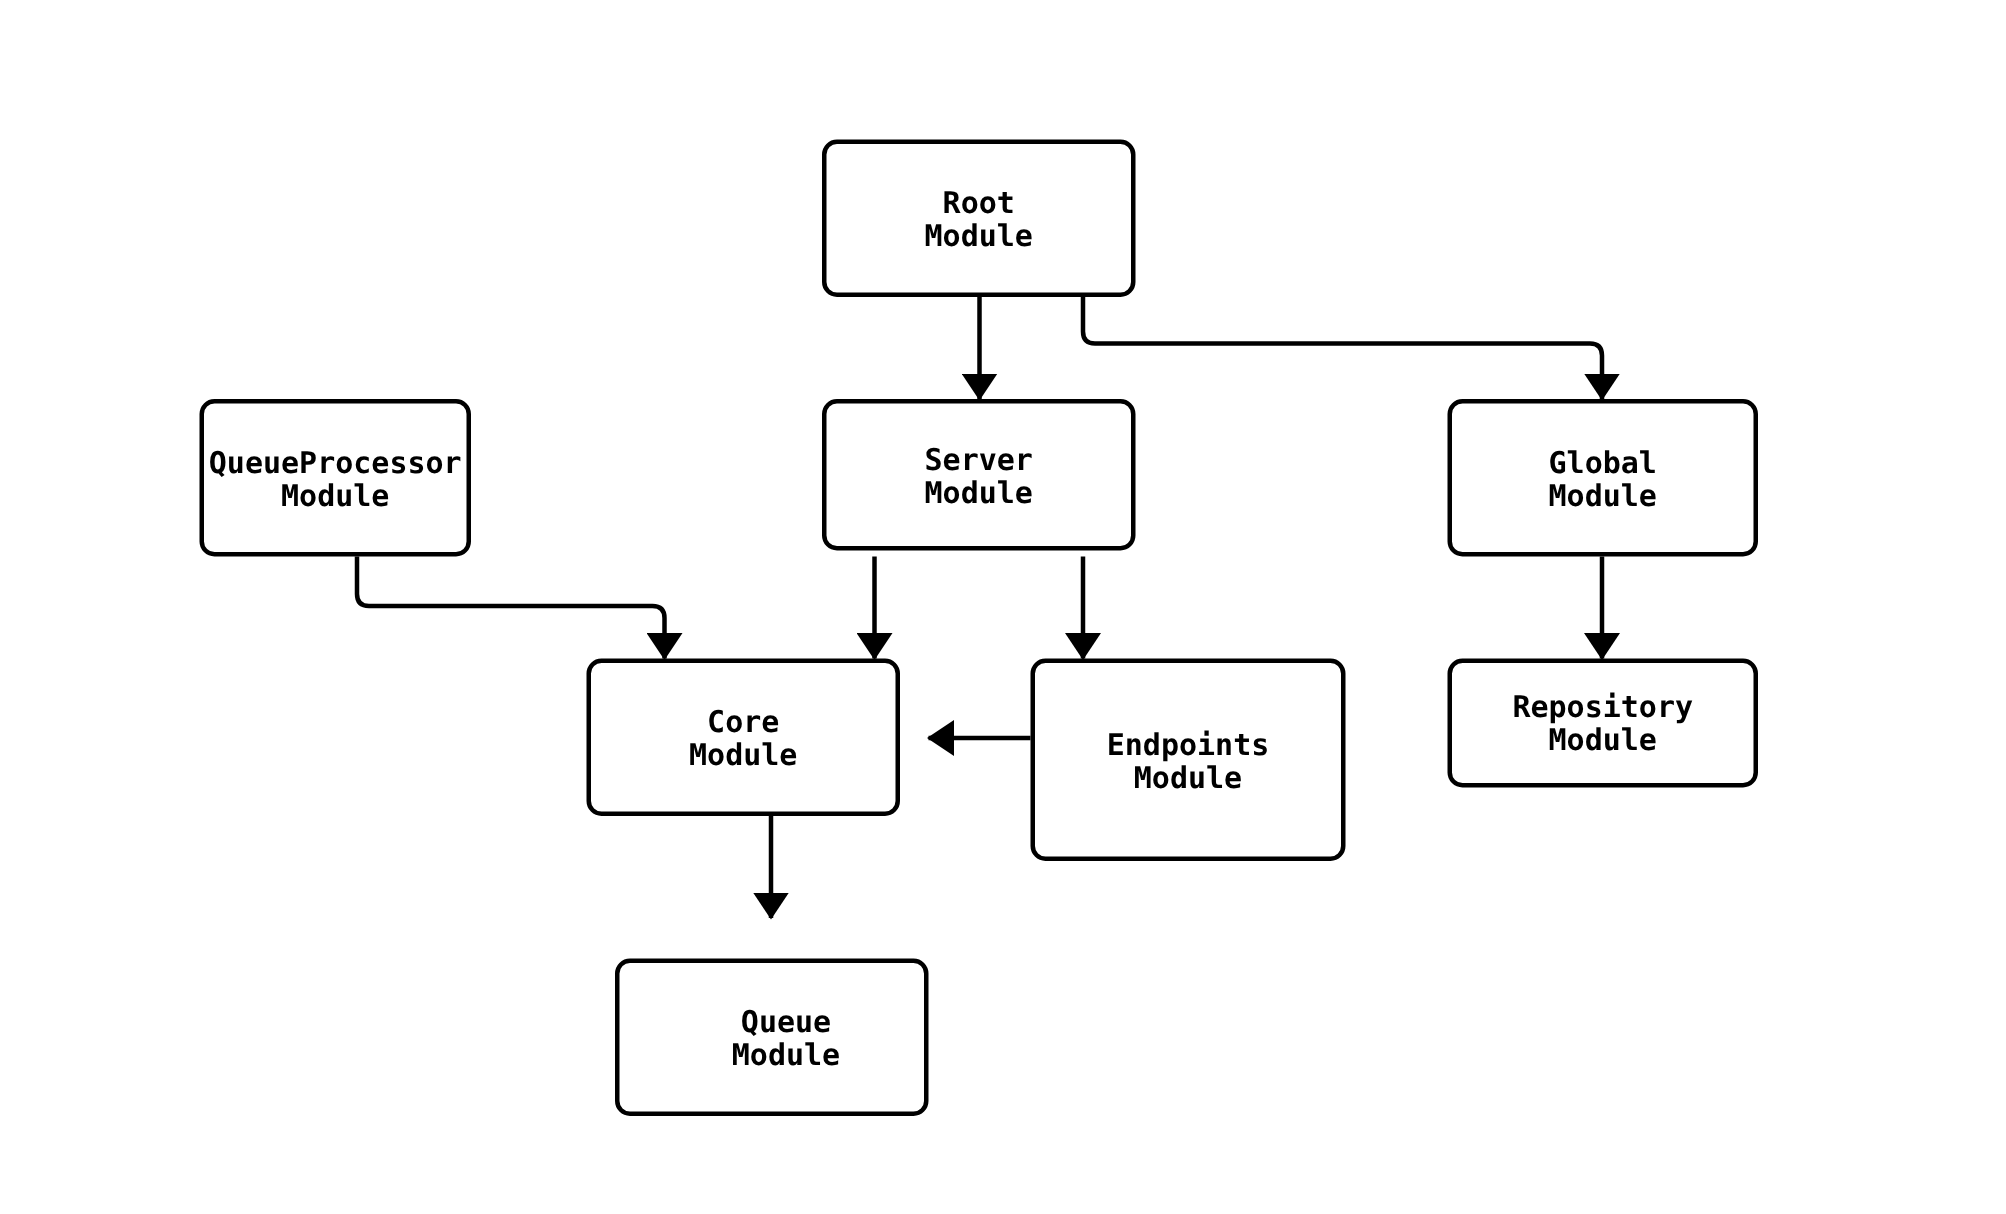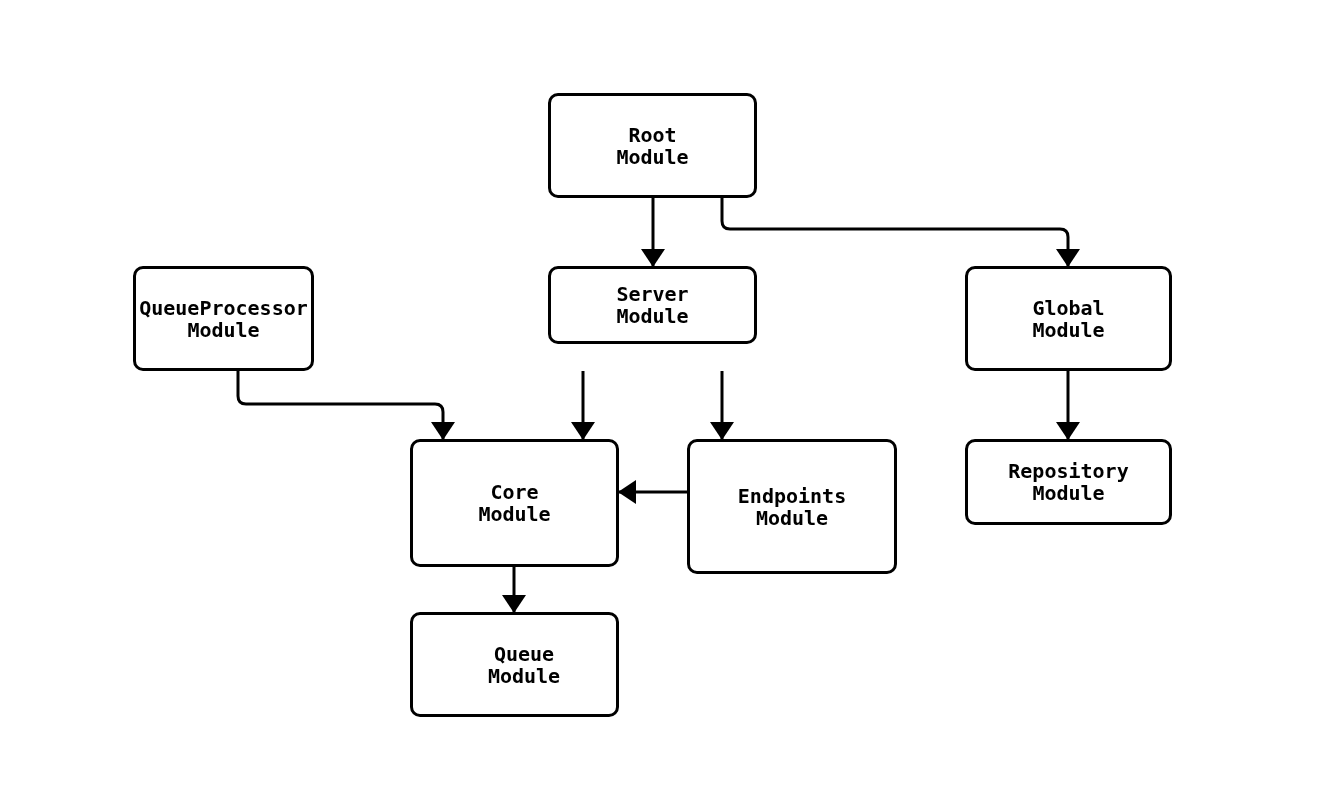--- a/index.html
+++ b/index.html
@@ -73,38 +73,38 @@
   </svg>
   <div>
       <div class="node" style="left: 548px; top: 93px; width: 209px; height: 105px;">
         <div>Root</div>
         <div>Module</div>
       </div>
       <div class="node" style="left: 133px; top: 266px; width: 181px; height: 105px;">
         <div>QueueProcessor</div>
         <div>Module</div>
       </div>
-      <div class="node" style="left: 548px; top: 266px; width: 209px; height: 78px;">
+      <div class="node" style="left: 548px; top: 266px; width: 209px; height: 101px;">
         <div>Server</div>
         <div>Module</div>
       </div>
       <div class="node" style="left: 965px; top: 266px; width: 207px; height: 105px;">
         <div>Global</div>
         <div>Module</div>
       </div>
-      <div class="node" style="left: 410px; top: 439px; width: 209px; height: 128px;">
+      <div class="node" style="left: 391px; top: 439px; width: 209px; height: 105px;">
         <div>Core</div>
         <div>Module</div>
       </div>
       <div class="node" style="left: 687px; top: 439px; width: 210px; height: 135px;">
         <div>Endpoints</div>
         <div>Module</div>
       </div>
       <div class="node" style="left: 965px; top: 439px; width: 207px; height: 86px;">
         <div>Repository</div>
         <div>Module</div>
       </div>
-      <div class="node" style="left: 410px; top: 612px; width: 209px; height: 105px; padding-left: 19px;">
+      <div class="node" style="left: 410px; top: 639px; width: 209px; height: 105px; padding-left: 19px;">
         <div>Queue</div>
         <div>Module</div>
       </div>
     </div>
 </div>
 
 </body></html>

